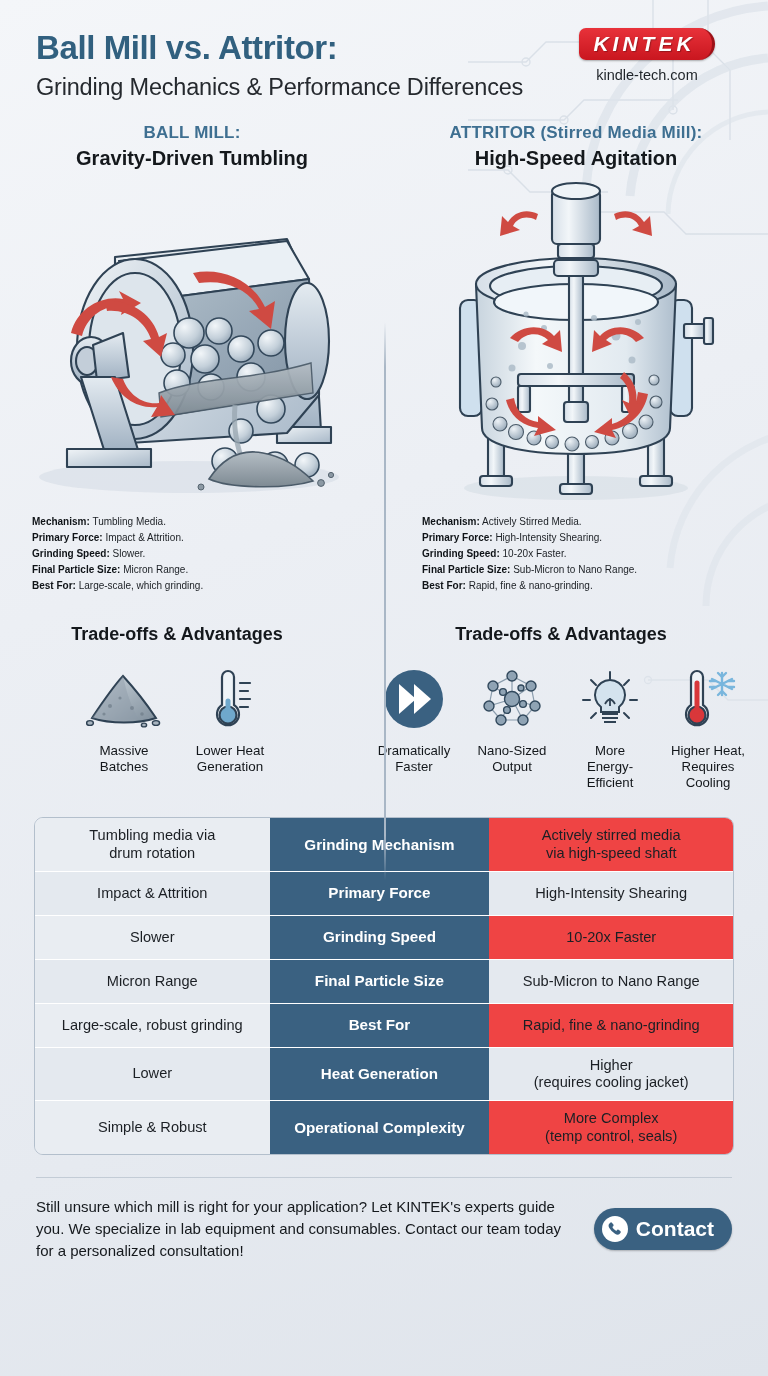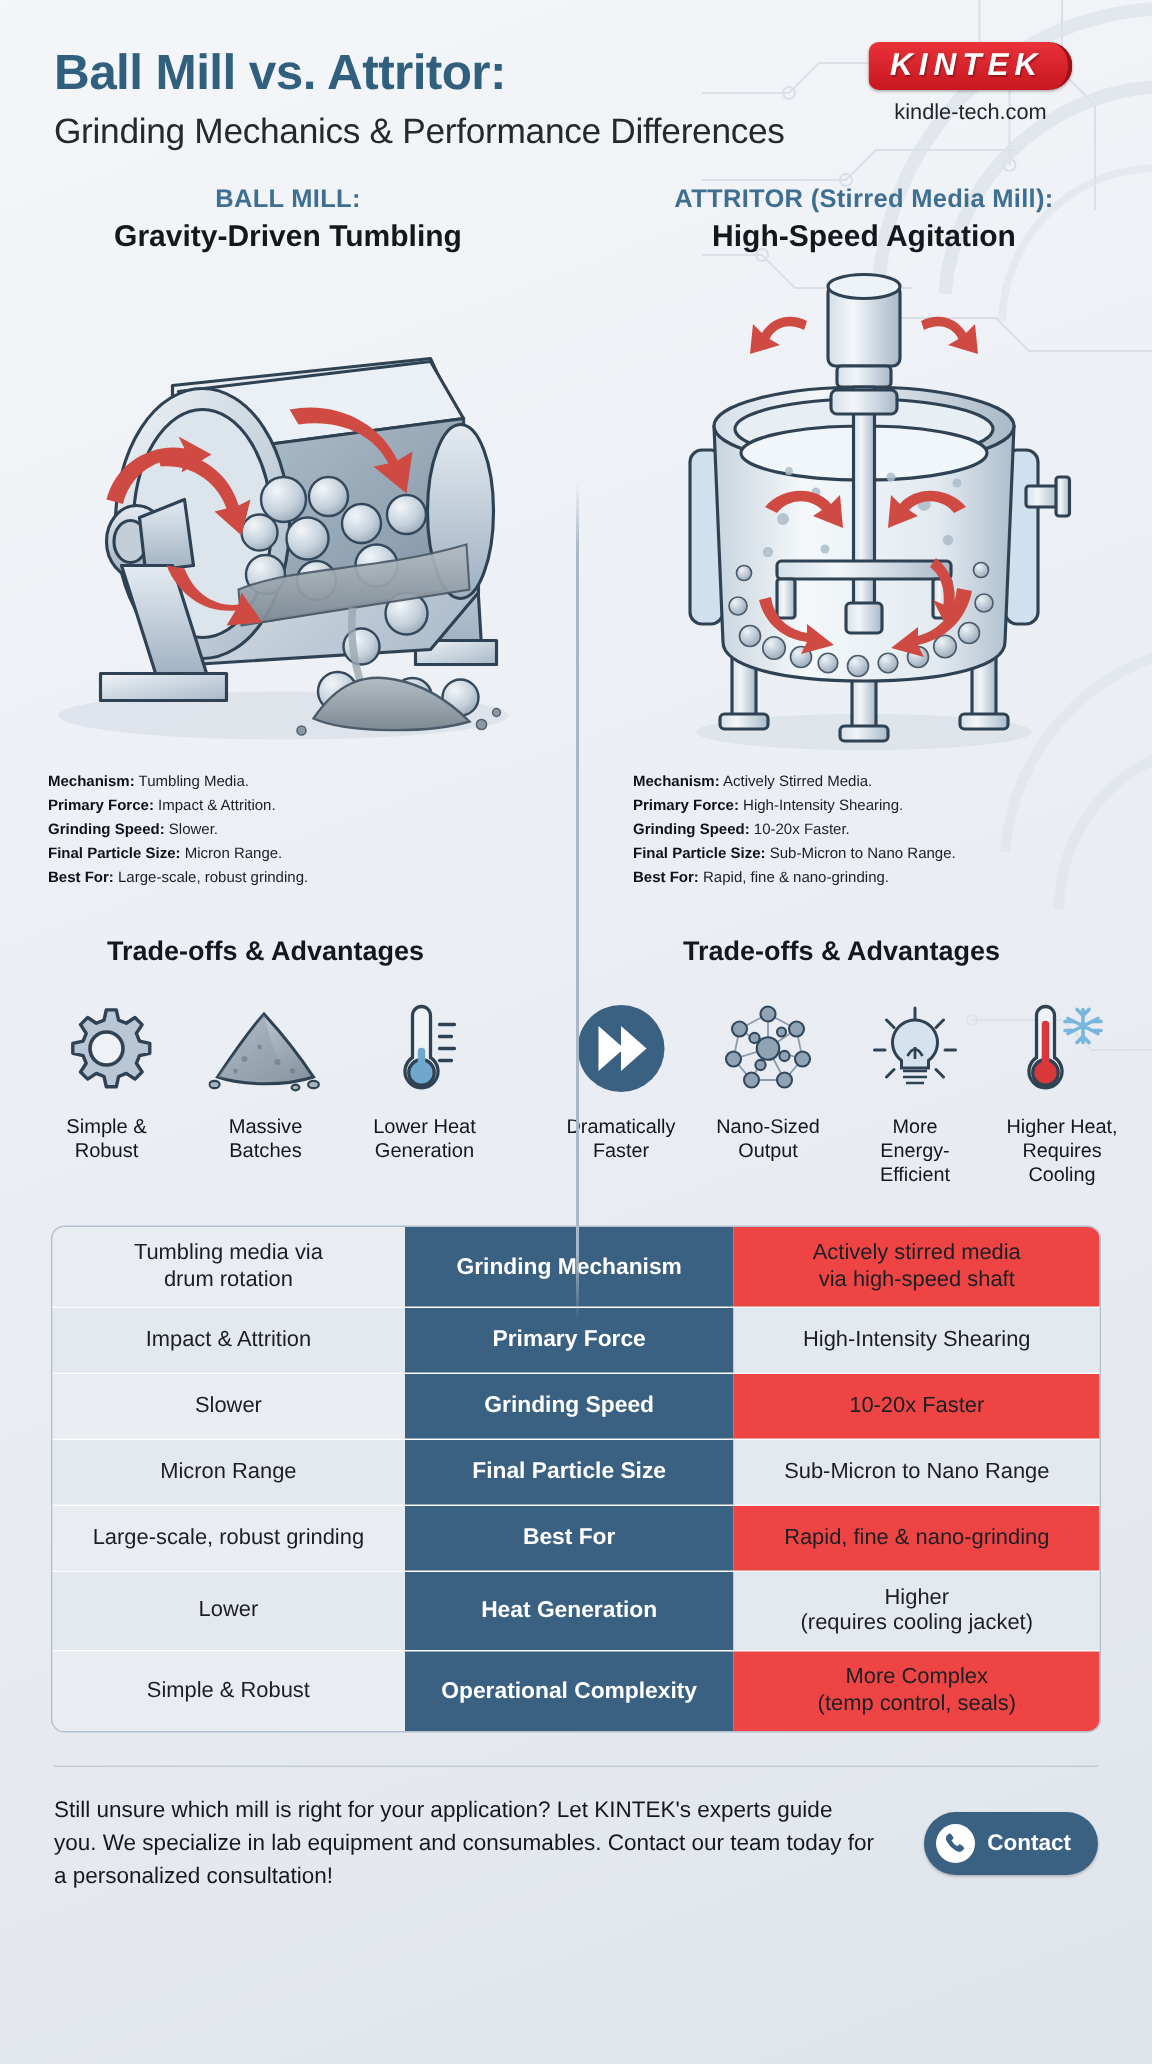--- a/index.html
+++ b/index.html
@@ -84,21 +84,21 @@
   .tcell.mid  { flex: 0 0 31.5%; color: #ffffff; font-weight: bold; background: #3a6181; font-size: 15.2px; }
   .tcell.right{ flex: 1; color: #1b1f24; background: #ef4444; }
   .trow:nth-child(even) .tcell.left, .trow:nth-child(even) .tcell.right { background: #e4e9ef; }
 
   
   .footer { margin: 22px 36px 0 36px; border-top: 1.5px solid #c3ccd6; padding-top: 18px; display: flex; align-items: center; gap: 32px; }
   .footer-text { font-size: 15px; line-height: 1.46; color: #15191d; flex: 1; }
   .contact-btn {
     display: inline-flex; align-items: center; gap: 8px;
     background: #3a6181; color: #fff; border-radius: 22px;
-    padding: 8px 18px 8px 8px; font-size: 15px; font-weight: bold;
+    padding: 8px 18px 8px 8px; font-size: 21px; font-weight: bold;
     box-shadow: 0 1px 2px rgba(0,0,0,.25); white-space: nowrap;
   }
   .contact-btn .phone-circle {
     width: 26px; height: 26px; border-radius: 50%; background: #fff;
     display: inline-flex; align-items: center; justify-content: center;
   }
 </style>
 </head>
 <body>
 
@@ -249,21 +249,21 @@
             <path d="M174 92 C204 86 234 100 246 126 L256 120 L252 148 L230 130 L240 128 C230 108 206 98 180 102 Z"></path>
           </g>
         </svg>
       </div>
 
       <div class="specs">
         <div class="row"><b>Mechanism:</b> <span>Tumbling Media.</span></div>
         <div class="row"><b>Primary Force:</b> <span>Impact &amp; Attrition.</span></div>
         <div class="row"><b>Grinding Speed:</b> <span>Slower.</span></div>
         <div class="row"><b>Final Particle Size:</b> <span>Micron Range.</span></div>
-        <div class="row"><b>Best For:</b> <span>Large-scale, robust grinding.</span></div>
+        <div class="row"><b>Best For:</b> <span>Large-scale, which grinding.</span></div>
       </div>
     </div>
 
     <div class="col right">
       <div class="figure">
         <svg width="300" height="330" viewBox="0 0 300 330">
           <defs>
             <linearGradient id="amtl" x1="0" y1="0" x2="1" y2="0">
               <stop offset="0" stop-color="#d6dfe8"></stop>
                 <stop offset="0.35" stop-color="#f2f6f9"></stop>
@@ -368,31 +368,20 @@
       </div>
     </div>
   </div>
 
   <div class="cols tradeoffs">
     <div class="vdiv trade" style="top:-12px;height:178px"></div>
 
     <div class="col">
       <div class="trade-title">Trade-offs &amp; Advantages</div>
       <div class="icon-row">
-        <div class="icon-item">
-          <div class="icon-art">
-            <svg width="62" height="62" viewBox="0 0 62 62">
-              <g fill="#b9c6d3" stroke="#2f4254" stroke-width="2.4" stroke-linejoin="round">
-                <path d="M31 4 l7 0 1.6 7.2 5.4 2.2 6.1-4 5 5 -4 6.1 2.2 5.4 7.2 1.6 0 7 -7.2 1.6 -2.2 5.4 4 6.1 -5 5 -6.1-4 -5.4 2.2 -1.6 7.2 -7 0 -1.6-7.2 -5.4-2.2 -6.1 4 -5-5 4-6.1 -2.2-5.4 -7.2-1.6 0-7 7.2-1.6 2.2-5.4 -4-6.1 5-5 6.1 4 5.4-2.2 Z" transform="scale(0.95) translate(1.5,1.5)"></path>
-                <circle cx="31" cy="31" r="11" fill="#eef2f6"></circle>
-              </g>
-            </svg>
-          </div>
-          <div class="icon-cap">Simple &amp;<br>Robust</div>
-        </div>
         <div class="icon-item">
           <div class="icon-art">
             <svg width="76" height="58" viewBox="0 0 76 58">
               <defs>
                   <linearGradient id="pileg" x1="0" y1="0" x2="1" y2="1">
                     <stop offset="0" stop-color="#cdd6de"></stop>
                     <stop offset="1" stop-color="#7f8e9b"></stop>
                   </linearGradient>
                 </defs>
               <path d="M6 48 C14 36 26 18 37 6 C48 18 62 36 70 48 C52 54 24 54 6 48 Z" fill="url(#pileg)" stroke="#2f4254" stroke-width="2"></path>

